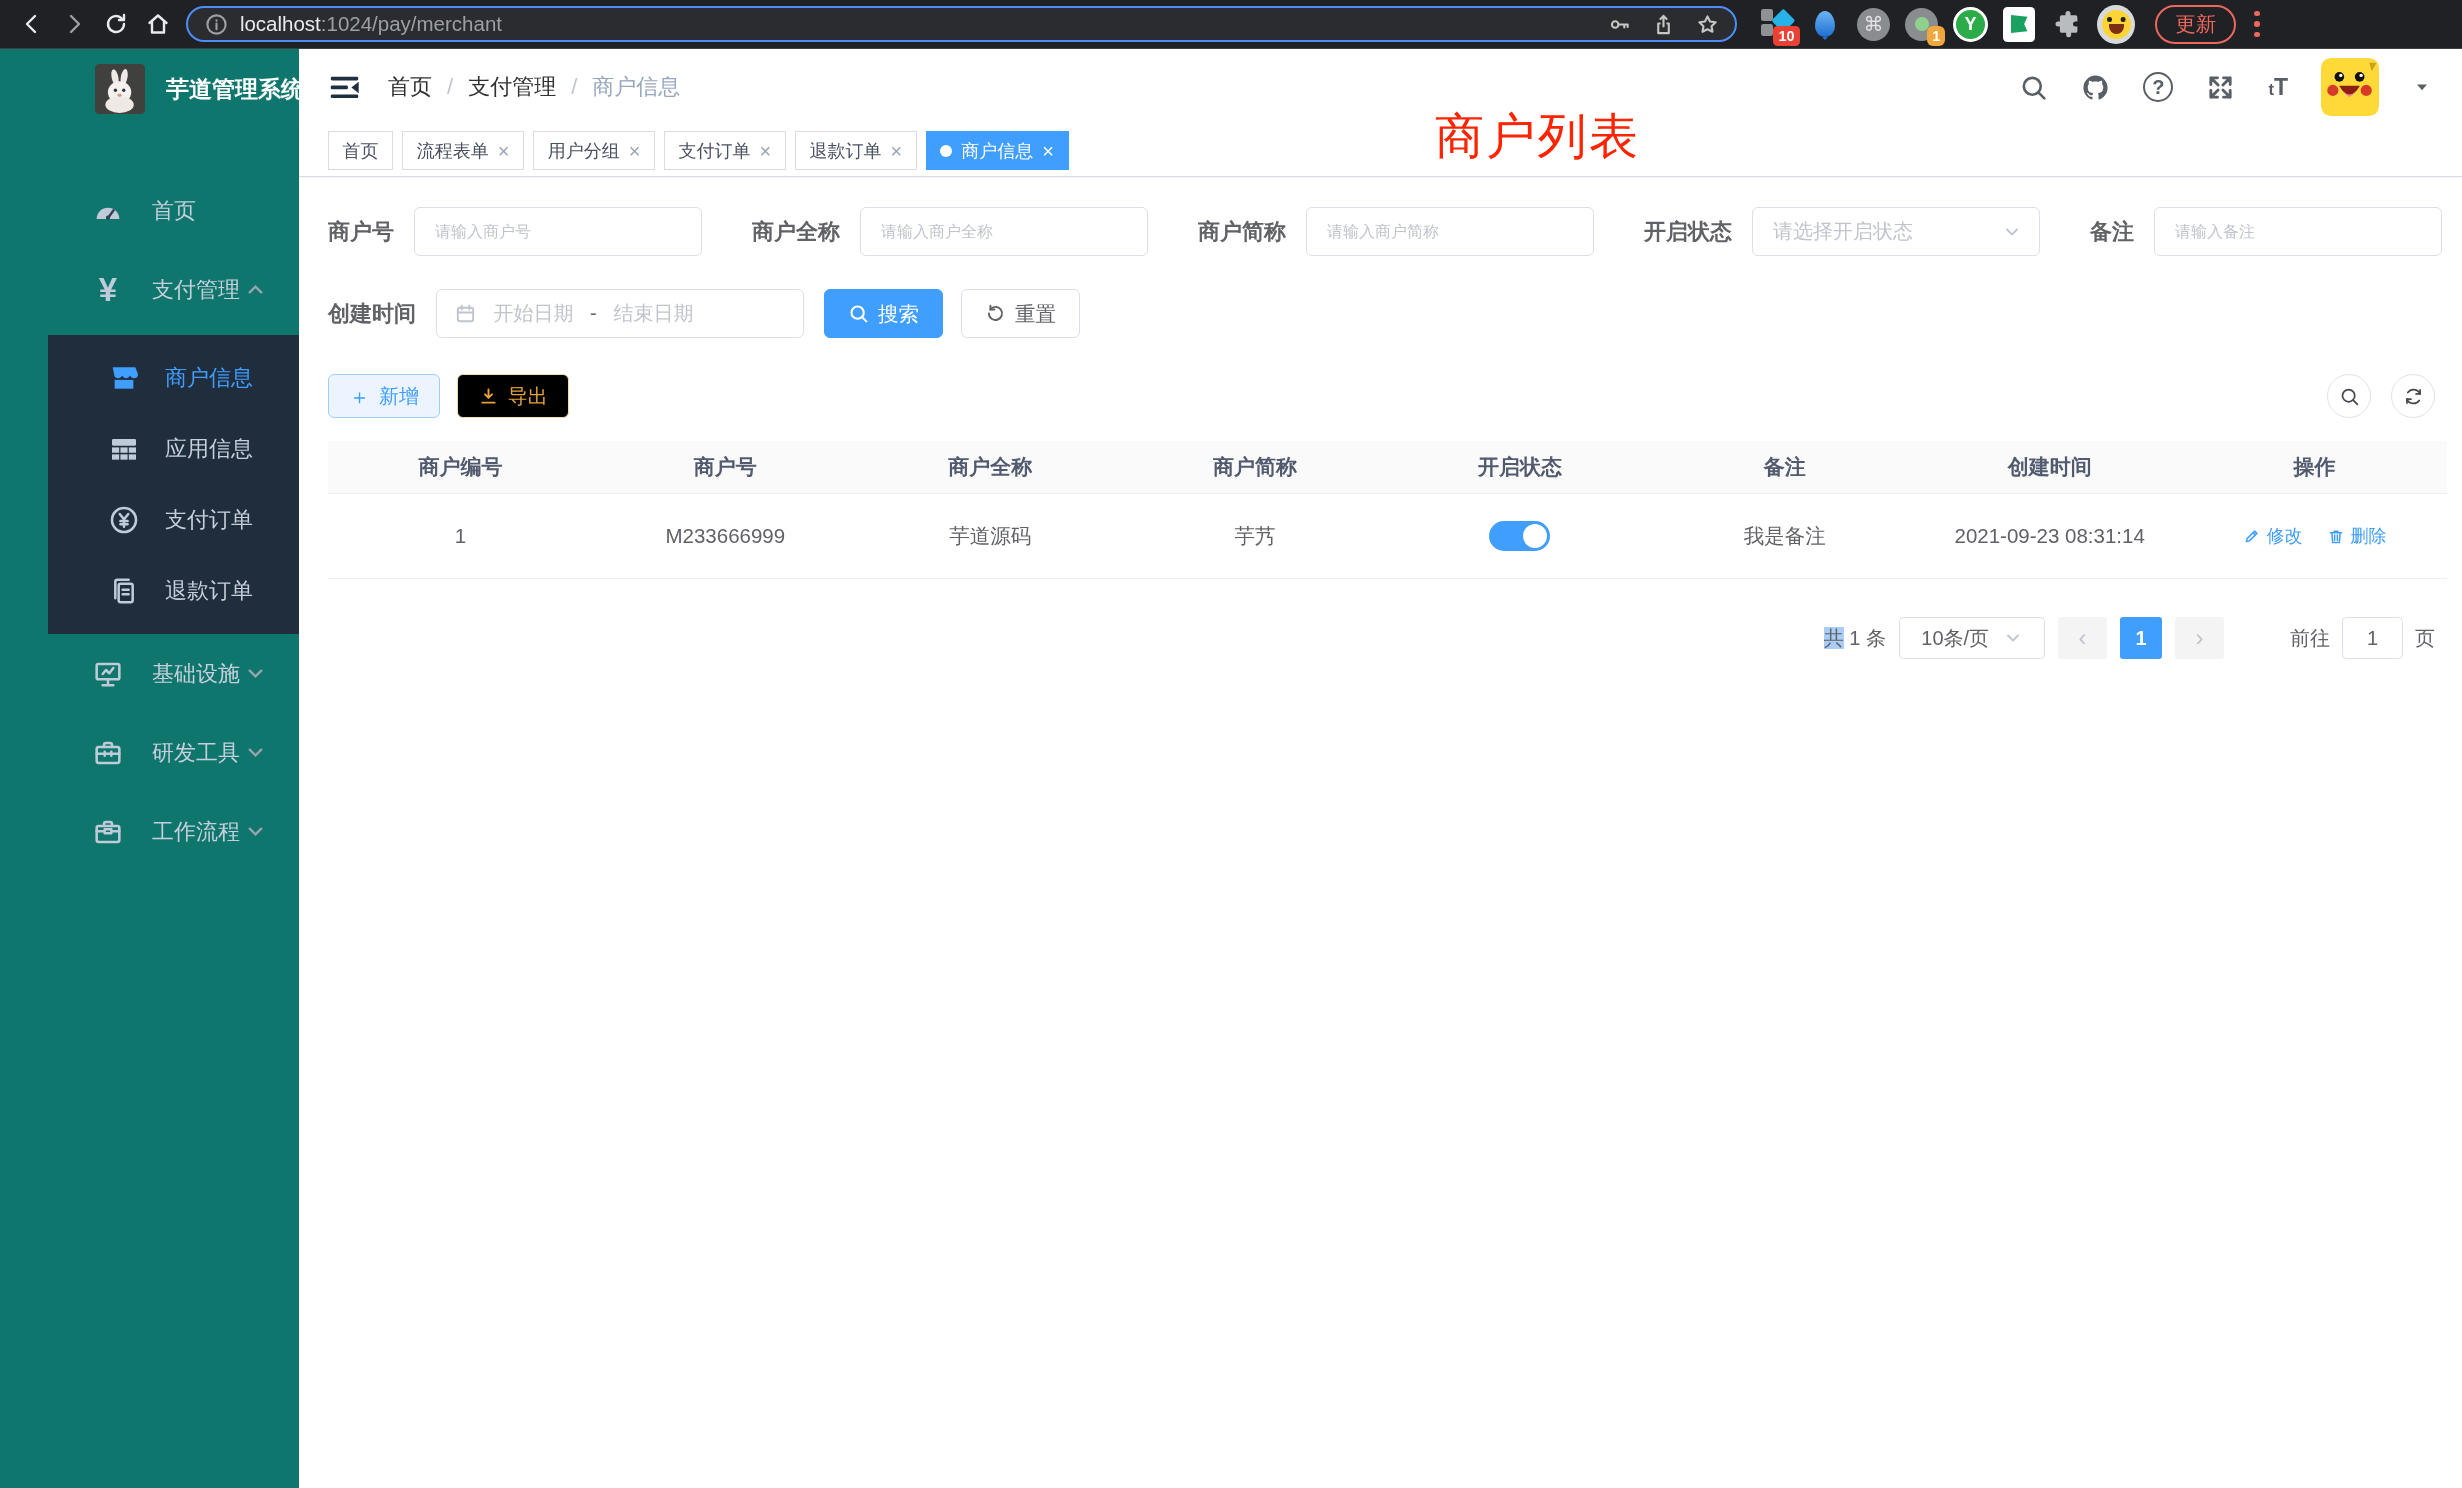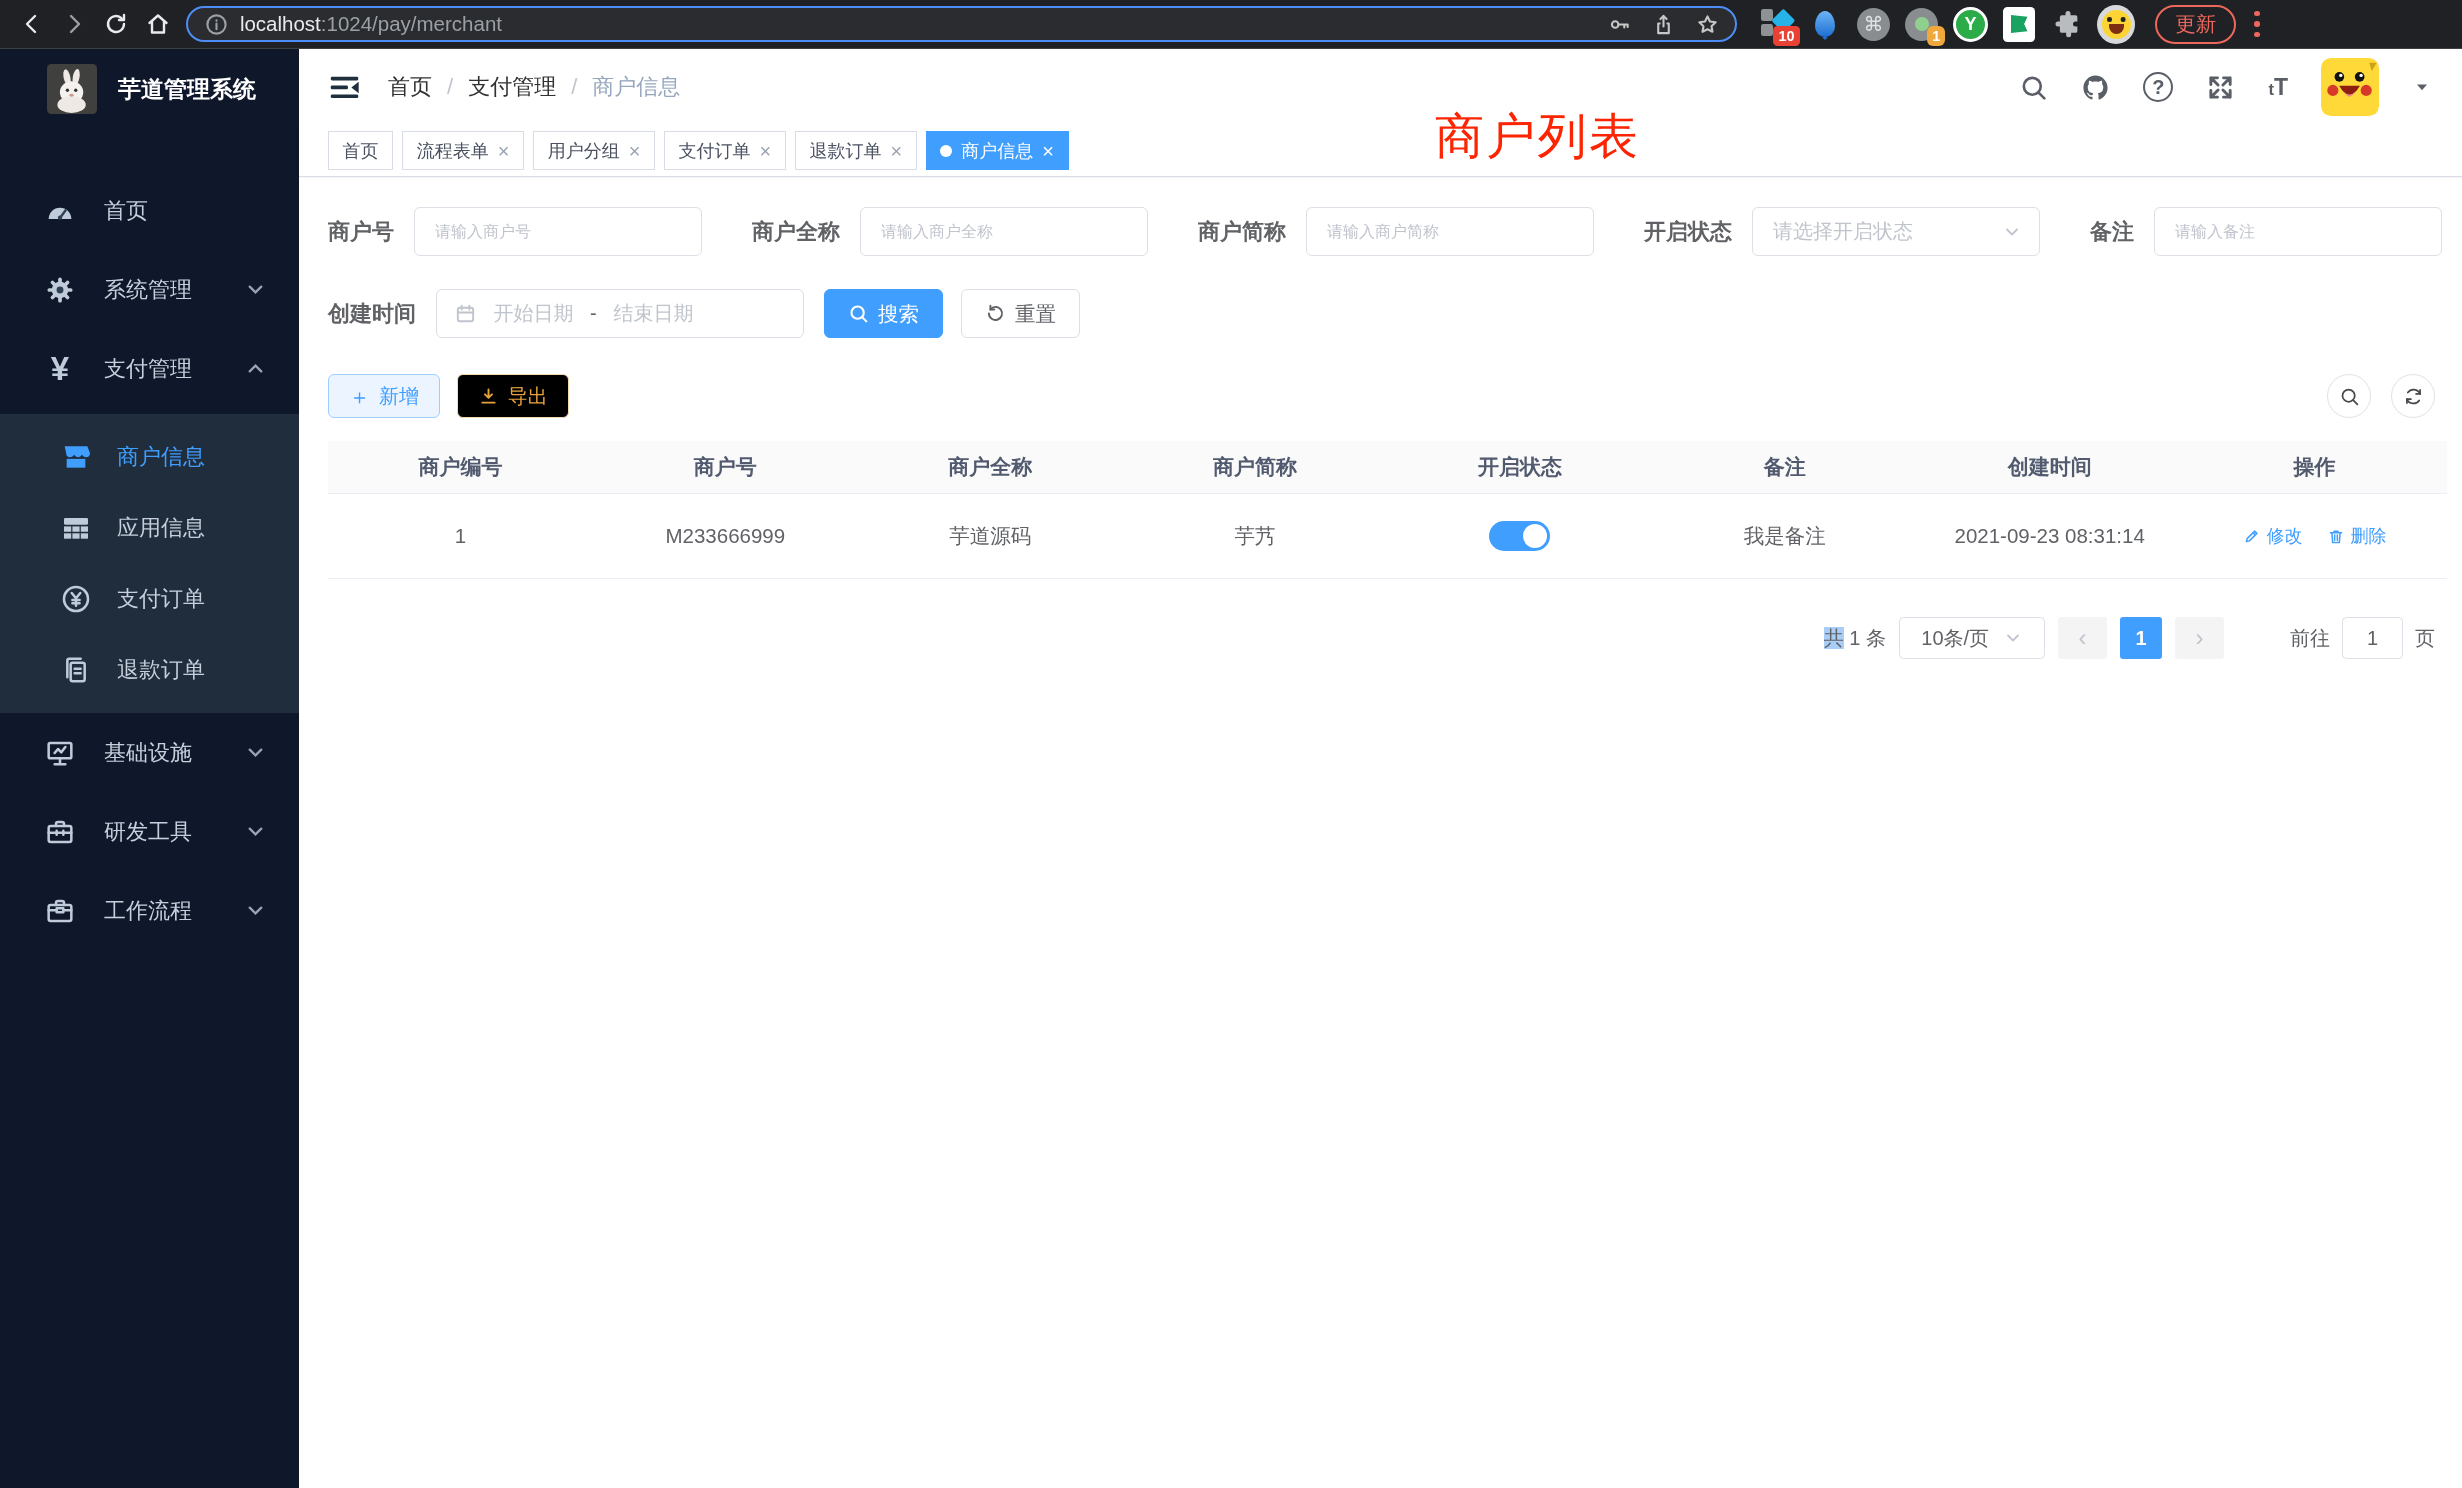--- a/index.html
+++ b/index.html
@@ -52,21 +52,21 @@
     border-radius:0 0 15px 15px; background:#7c2d12; }
   .update-btn { height:39px; margin-left:20px; padding:0 18px; border:2.3px solid #ee675c; color:#ee675c;
     border-radius:21px; font-size:20.5px; display:flex; align-items:center; flex:0 0 auto; }
   .chrome-dots { margin-left:13.6px; display:flex; flex-direction:column; gap:5.3px; padding:4.5px; }
   .chrome-dots i { width:5.3px; height:5.3px; border-radius:50%; background:#ee675c; }
 
   
   .app { display:flex; height:1440px; }
 
   
-  .sidebar { width:299px; flex:0 0 auto; background:#0f172a; overflow:hidden; }
+  .sidebar { width:299px; flex:0 0 auto; background:#0f766e; overflow:hidden;padding-left:48px; }
   .logo-row { height:80px; display:flex; align-items:center; padding-left:47px; gap:21px; }
   .logo-img { width:50px; height:50px; border-radius:4.5px; overflow:hidden; flex:0 0 auto; }
   .logo-title { color:#fff; font-size:23px; font-weight:700; white-space:nowrap; }
   .menu { padding-top:42px; }
   .menu-item { height:79px; display:flex; align-items:center; padding:0 32px 0 42px;
     font-size:22px; color:#c6cfdb; cursor:pointer; white-space:nowrap; }
   .mi-icon { width:36px; display:flex; justify-content:center; margin-right:26px; color:#bfcbd9; }
   .mi-icon svg { width:32px; height:32px; }
   .yen-glyph { font-size:33px; font-weight:700; line-height:1; }
   .chev { margin-left:auto; color:#99a3b1; display:flex; }
@@ -298,40 +298,20 @@
         <span class="mi-icon">
           <svg viewBox="0 0 24 24">
               <path d="M3.5 18 a8.5 8.5 0 1 1 17 0 z" fill="currentColor"></path>
               <path d="M12 17.2 L16.2 11.4" stroke="#304156" stroke-width="1.8" stroke-linecap="round"></path>
               <circle cx="12" cy="17" r="1.6" fill="#304156"></circle>
             </svg>
         </span>
         <span>首页</span>
       </div>
 
-      <div class="menu-item">
-        <span class="mi-icon">
-          <svg viewBox="0 0 24 24">
-              <g fill="currentColor">
-                <rect x="10.6" y="2.6" width="2.8" height="18.8" rx="1.4"></rect>
-                <rect x="10.6" y="2.6" width="2.8" height="18.8" rx="1.4" transform="rotate(45 12 12)"></rect>
-                <rect x="10.6" y="2.6" width="2.8" height="18.8" rx="1.4" transform="rotate(90 12 12)"></rect>
-                <rect x="10.6" y="2.6" width="2.8" height="18.8" rx="1.4" transform="rotate(135 12 12)"></rect>
-                <circle cx="12" cy="12" r="6.2"></circle>
-              </g>
-              <circle cx="12" cy="12" r="2.6" fill="#304156"></circle>
-            </svg>
-        </span>
-        <span>系统管理</span>
-        <span class="chev">
-          <svg viewBox="0 0 24 24" fill="none" stroke="currentColor" stroke-width="2.4" stroke-linecap="round">
-              <path d="M6 9 l6 6 6-6"></path>
-            </svg>
-        </span>
-      </div>
 
       <div class="menu-item">
         <span class="mi-icon yen-glyph">¥</span>
         <span>支付管理</span>
         <span class="chev">
           <svg viewBox="0 0 24 24" fill="none" stroke="currentColor" stroke-width="2.4" stroke-linecap="round">
               <path d="M6 15 l6-6 6 6"></path>
             </svg>
         </span>
       </div>

